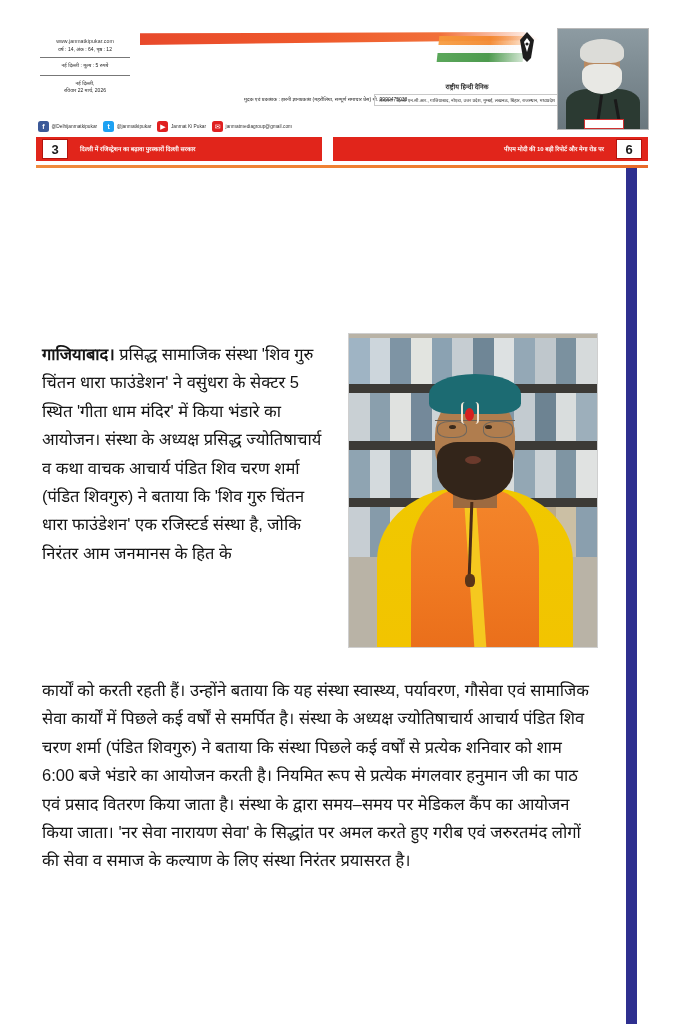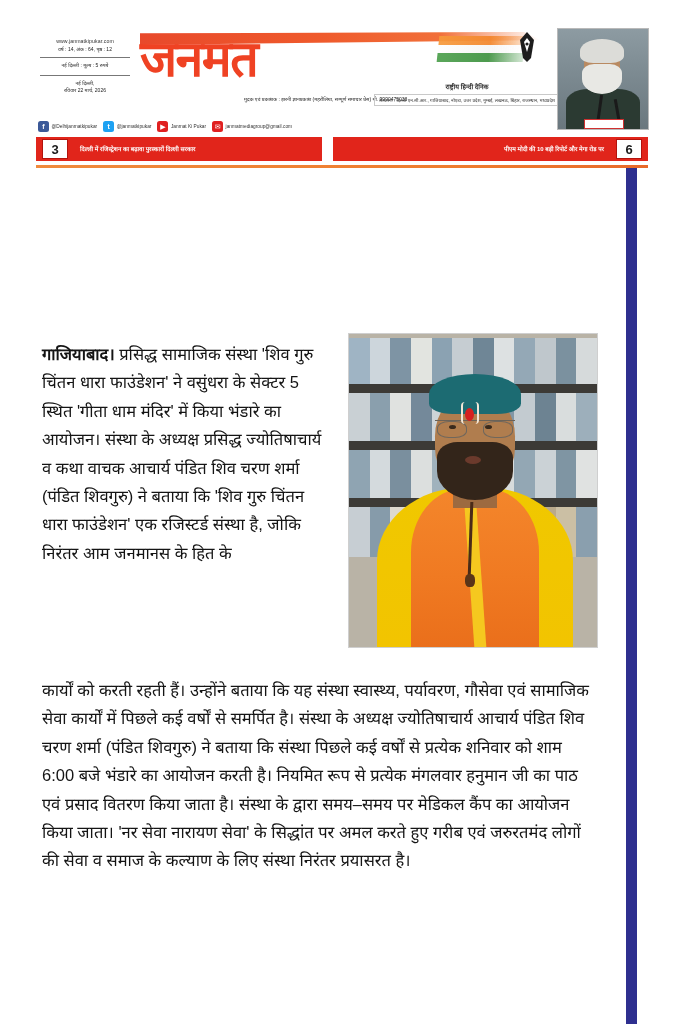--- a/index.html
+++ b/index.html
@@ -470,21 +470,20 @@
       <div class="mast-vol">वर्ष : 14, अंक : 64, पृष्ठ : 12</div>
       <div class="mast-rule"></div>
       <div class="mast-price">नई दिल्ली : मूल्य : 5 रुपये</div>
       <div class="mast-rule"></div>
       <div class="mast-city">नई दिल्ली,</div>
       <div class="mast-date">रविवार 22 मार्च, 2026</div>
     </div>
 
     <div class="logo-wrap">
       <div class="logo-swoosh"></div>
-      <div class="logo-janmat">जनमत</div>
 
       <div class="flag">
         <div class="band saffron"></div>
         <div class="band white"></div>
         <div class="band green"></div>
       </div>
 
       <svg class="pen-nib" viewBox="0 0 18 30">
         <path d="M9 0 L16 8 L13 26 L9 30 L5 26 L2 8 Z" fill="#1d1d1d"></path>
         <path d="M9 6 L12 10 L9 20 L6 10 Z" fill="#ffffff"></path>

